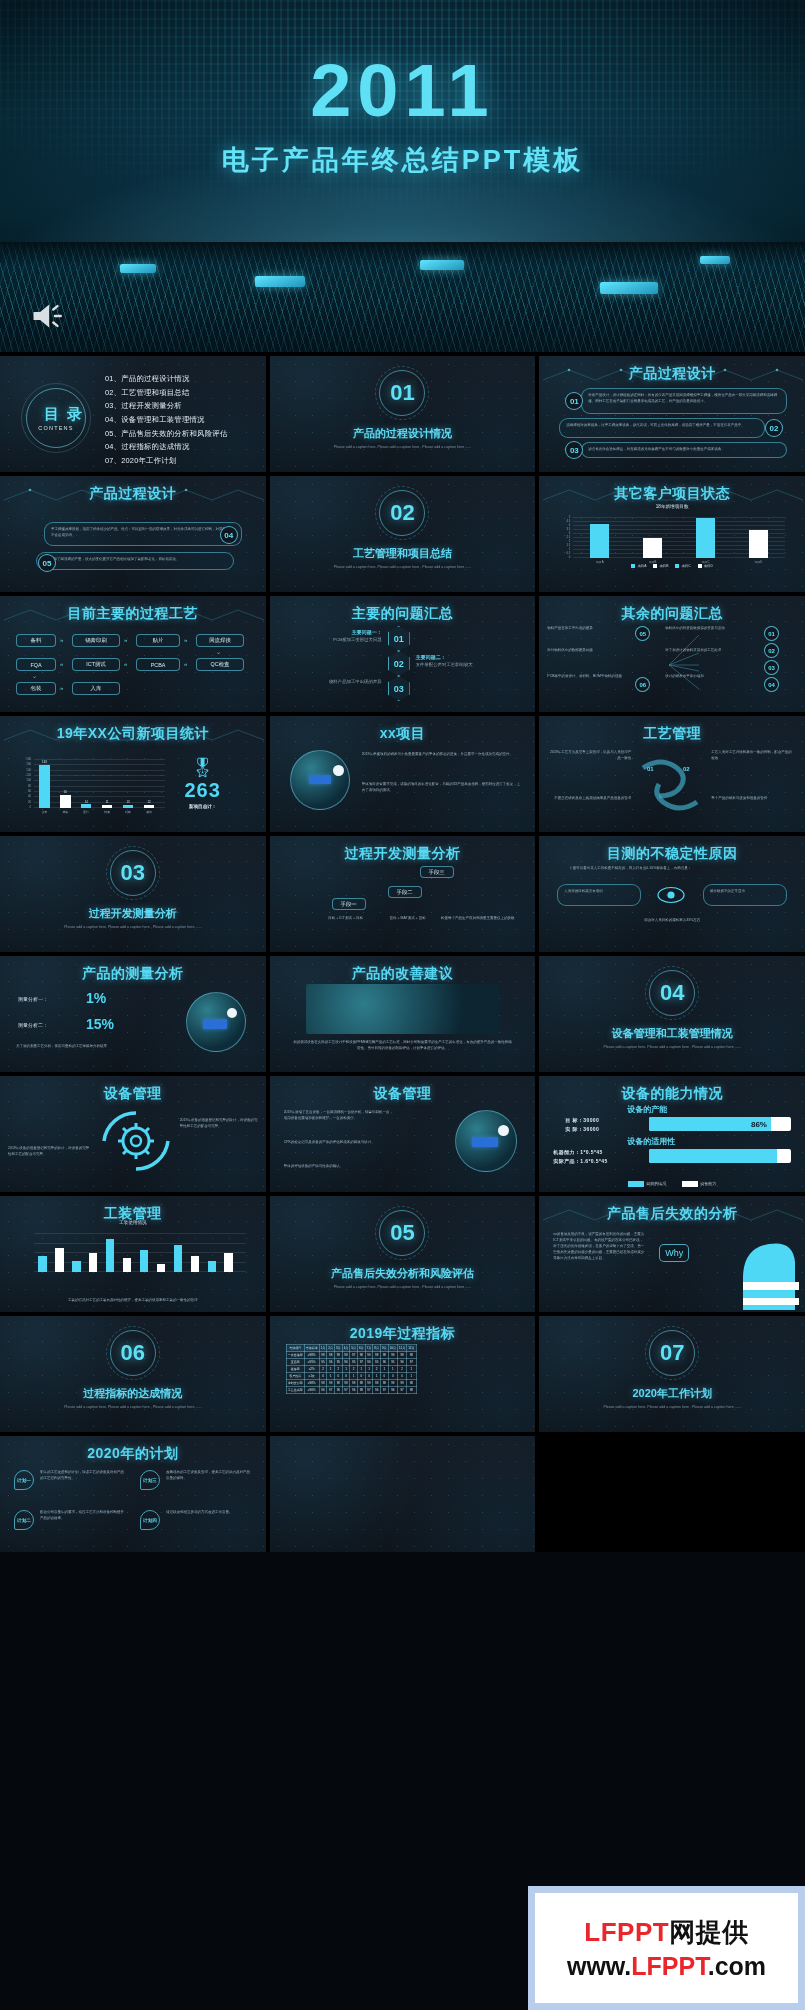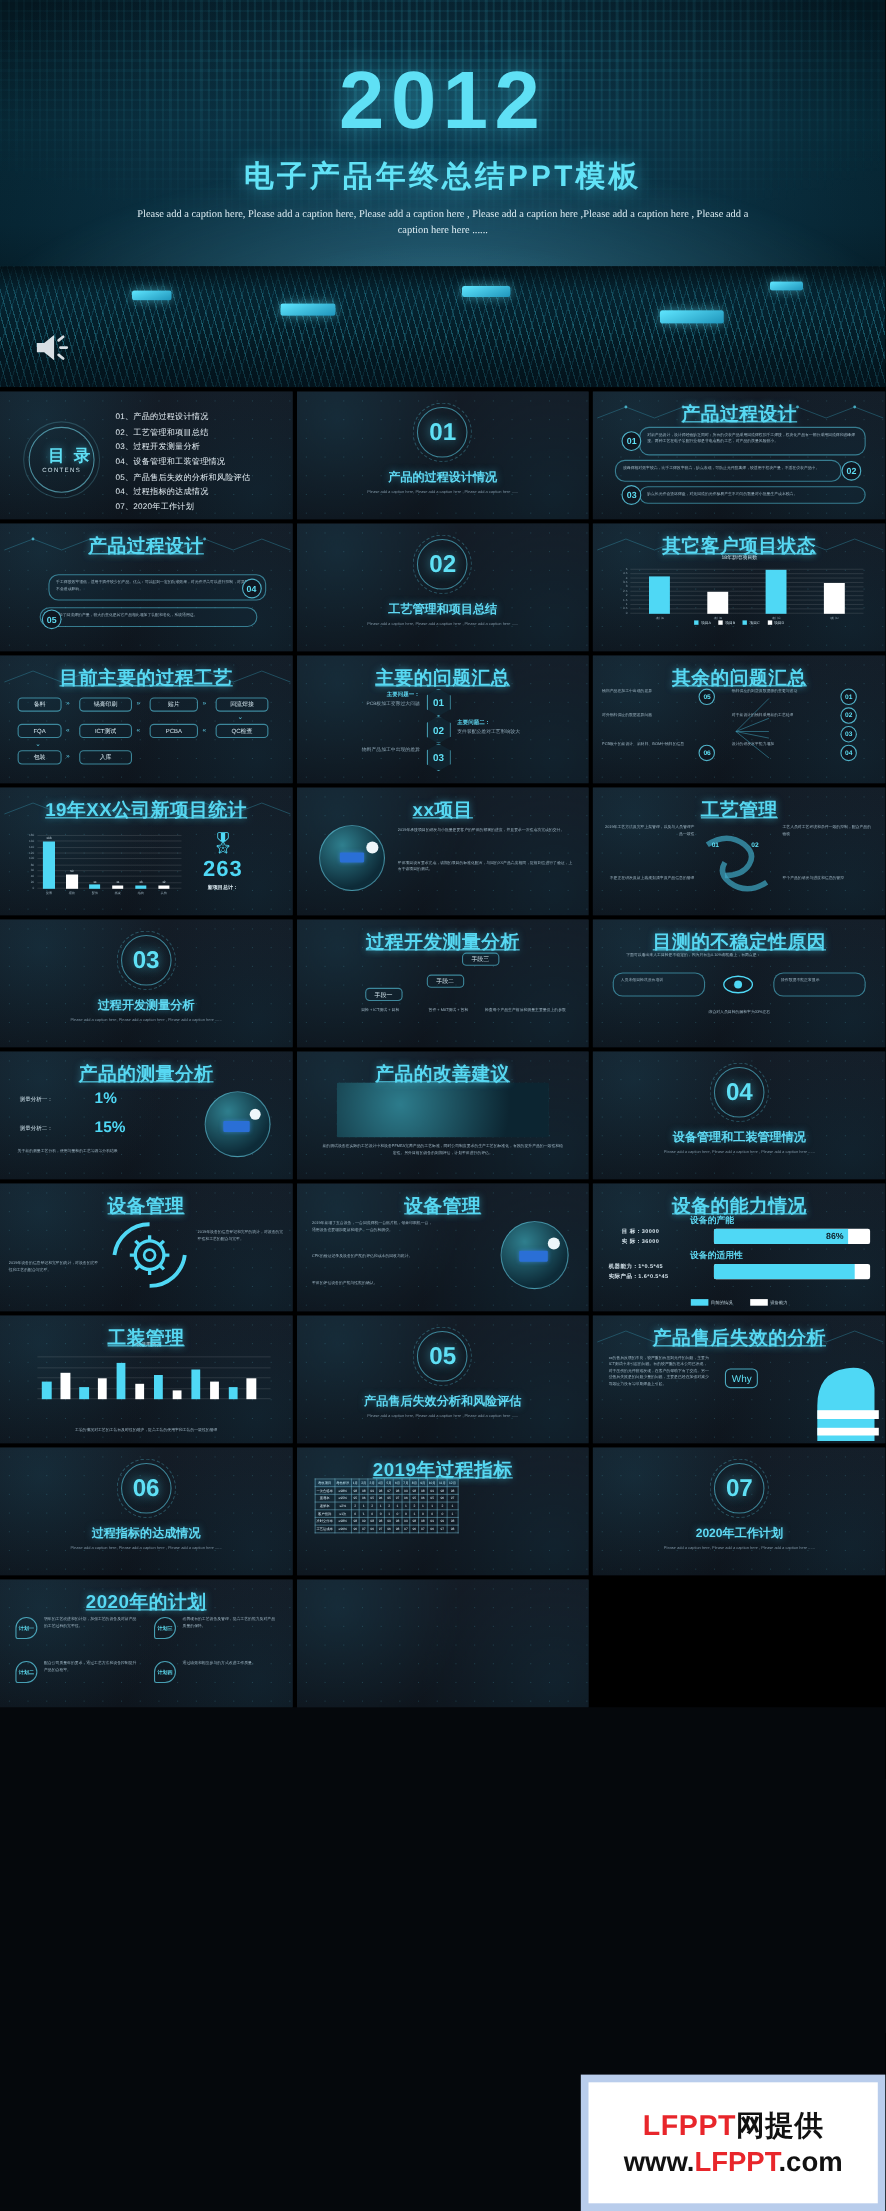--- a/index.html
+++ b/index.html
@@ -82,22 +82,22 @@
   .slide .dots {
     position:absolute; inset:0; opacity:.5;
     background-image:radial-gradient(rgba(90,200,225,.45) .6px, rgba(0,0,0,0) .7px);
     background-size:17px 17px;
   }
   .net {
     position:absolute; top:6px; left:0; right:0; height:26px; opacity:.75;
   }
   .s-title {
     position:absolute; top:9px; left:0; right:0; text-align:center;
-    font-size:17px; font-weight:bold; color:#57d8f2;
-    text-shadow:0 0 7px rgba(70,210,245,.55); letter-spacing:.5px; z-index:3;text-decoration:underline;
+    font-size:14px; font-weight:bold; color:#57d8f2;
+    text-shadow:0 0 7px rgba(70,210,245,.55); letter-spacing:.5px; z-index:3;
   }
 
   
   .sec-num-wrap { position:absolute; top:14px; left:0; right:0; text-align:center; }
   .sec-ring {
     display:inline-block; width:46px; height:46px; border-radius:50%;
     border:1px solid rgba(95,215,240,.55); position:relative;
   }
   .sec-ring:before{
     content:""; position:absolute; inset:-5px; border-radius:50%;
@@ -278,23 +278,22 @@
   <div class="hero">
     <div class="binary"></div>
     <div class="glowarc"></div>
     <div class="board">
       <div class="chip" style="left:120px;top:22px;width:36px;height:9px;"></div>
       <div class="chip" style="left:255px;top:34px;width:50px;height:11px;"></div>
       <div class="chip" style="left:420px;top:18px;width:44px;height:10px;"></div>
       <div class="chip" style="left:600px;top:40px;width:58px;height:12px;"></div>
       <div class="chip" style="left:700px;top:14px;width:30px;height:8px;"></div>
     </div>
-    <div class="hero-title">2012</div>
+    <div class="hero-title">2011</div>
     <div class="hero-sub">电子产品年终总结PPT模板</div>
-    <div class="hero-cap">Please add a caption here, Please add a caption here, Please add a caption here , Please add a caption here ,Please add a caption here , Please add a caption here here ......</div>
     <svg class="speaker" viewBox="0 0 48 34">
       <path d="M4 12h8l11-9v28l-11-9H4z" fill="#d8dee3"></path>
       <path d="M28 9l5-4M30 17h7M28 25l5 4" stroke="#d8dee3" stroke-width="3" fill="none" stroke-linecap="round"></path>
     </svg>
   </div>
 
   <div class="grid">
 
     <div class="slide">
       <div class="dots"></div>

